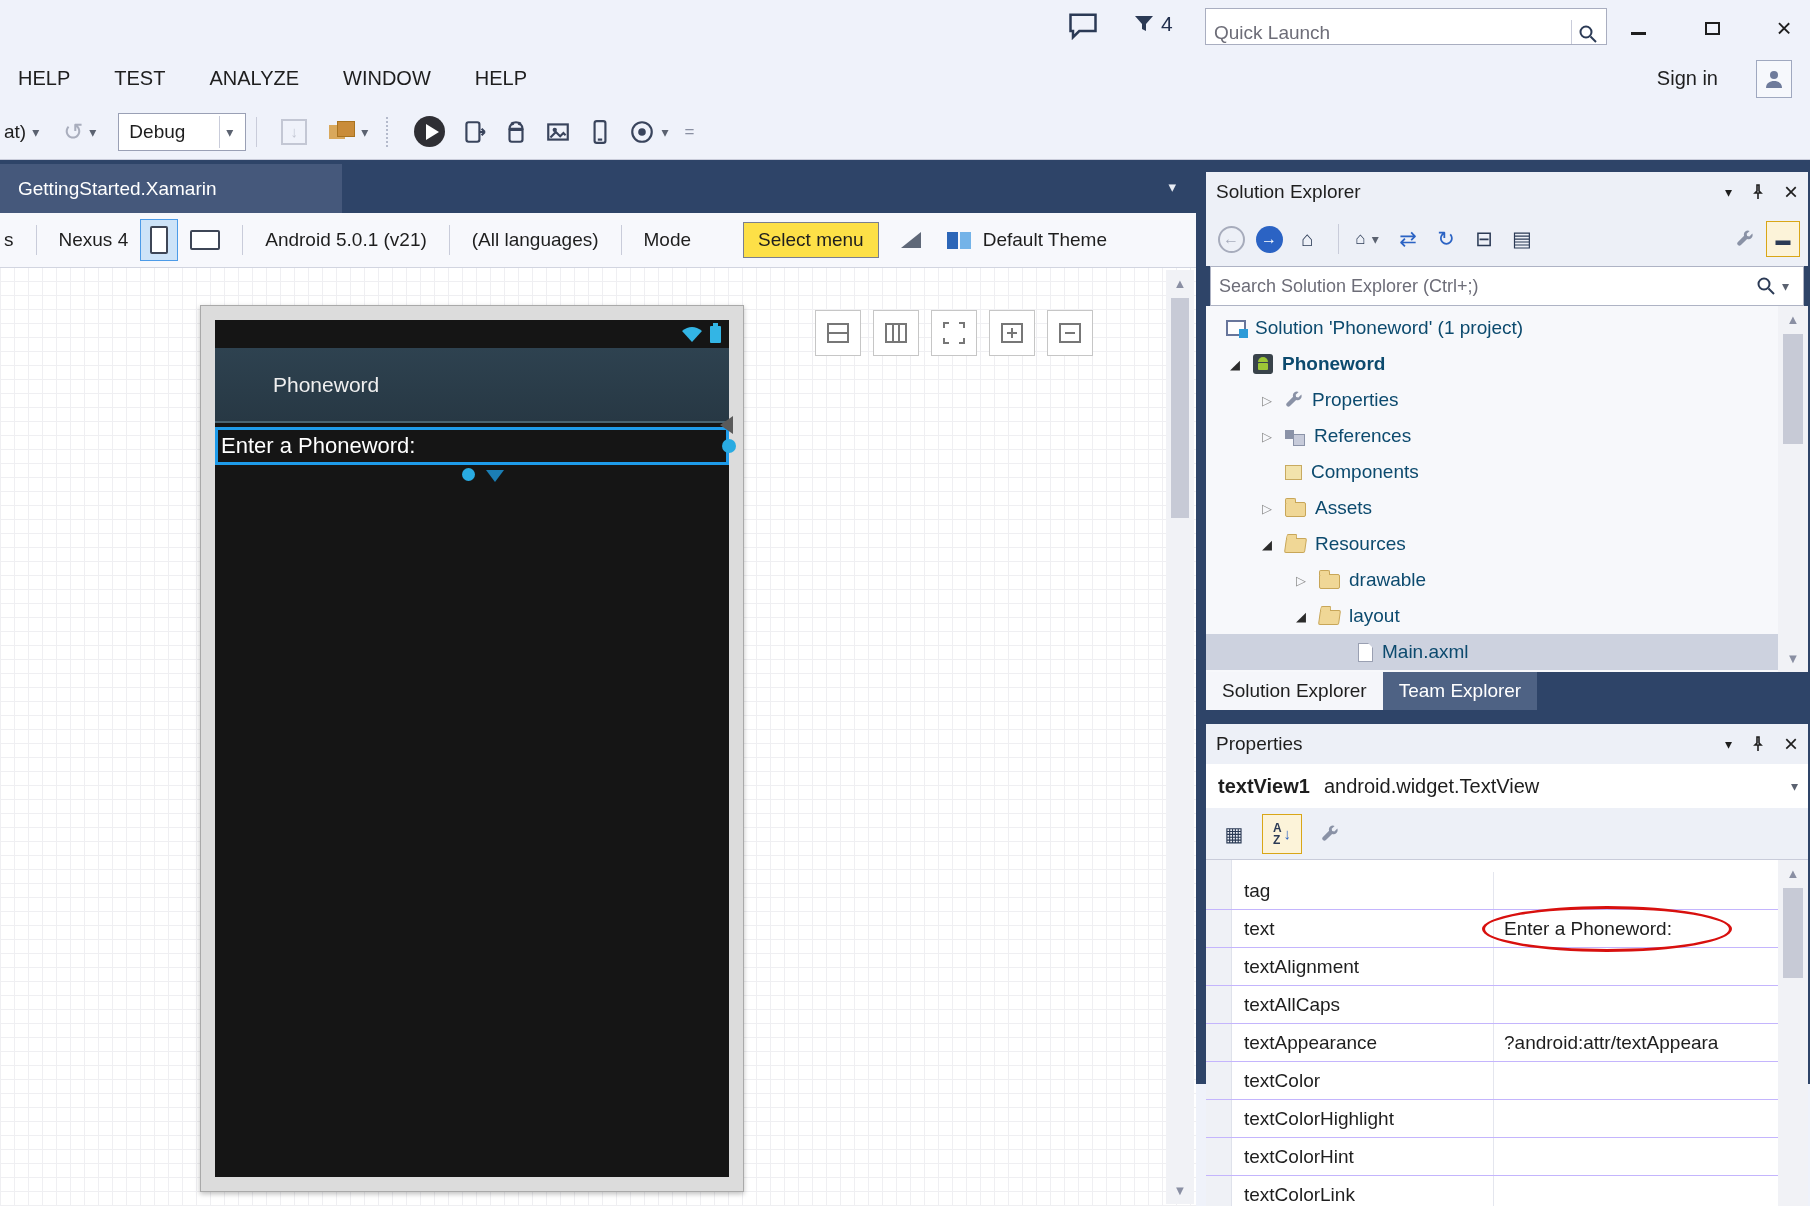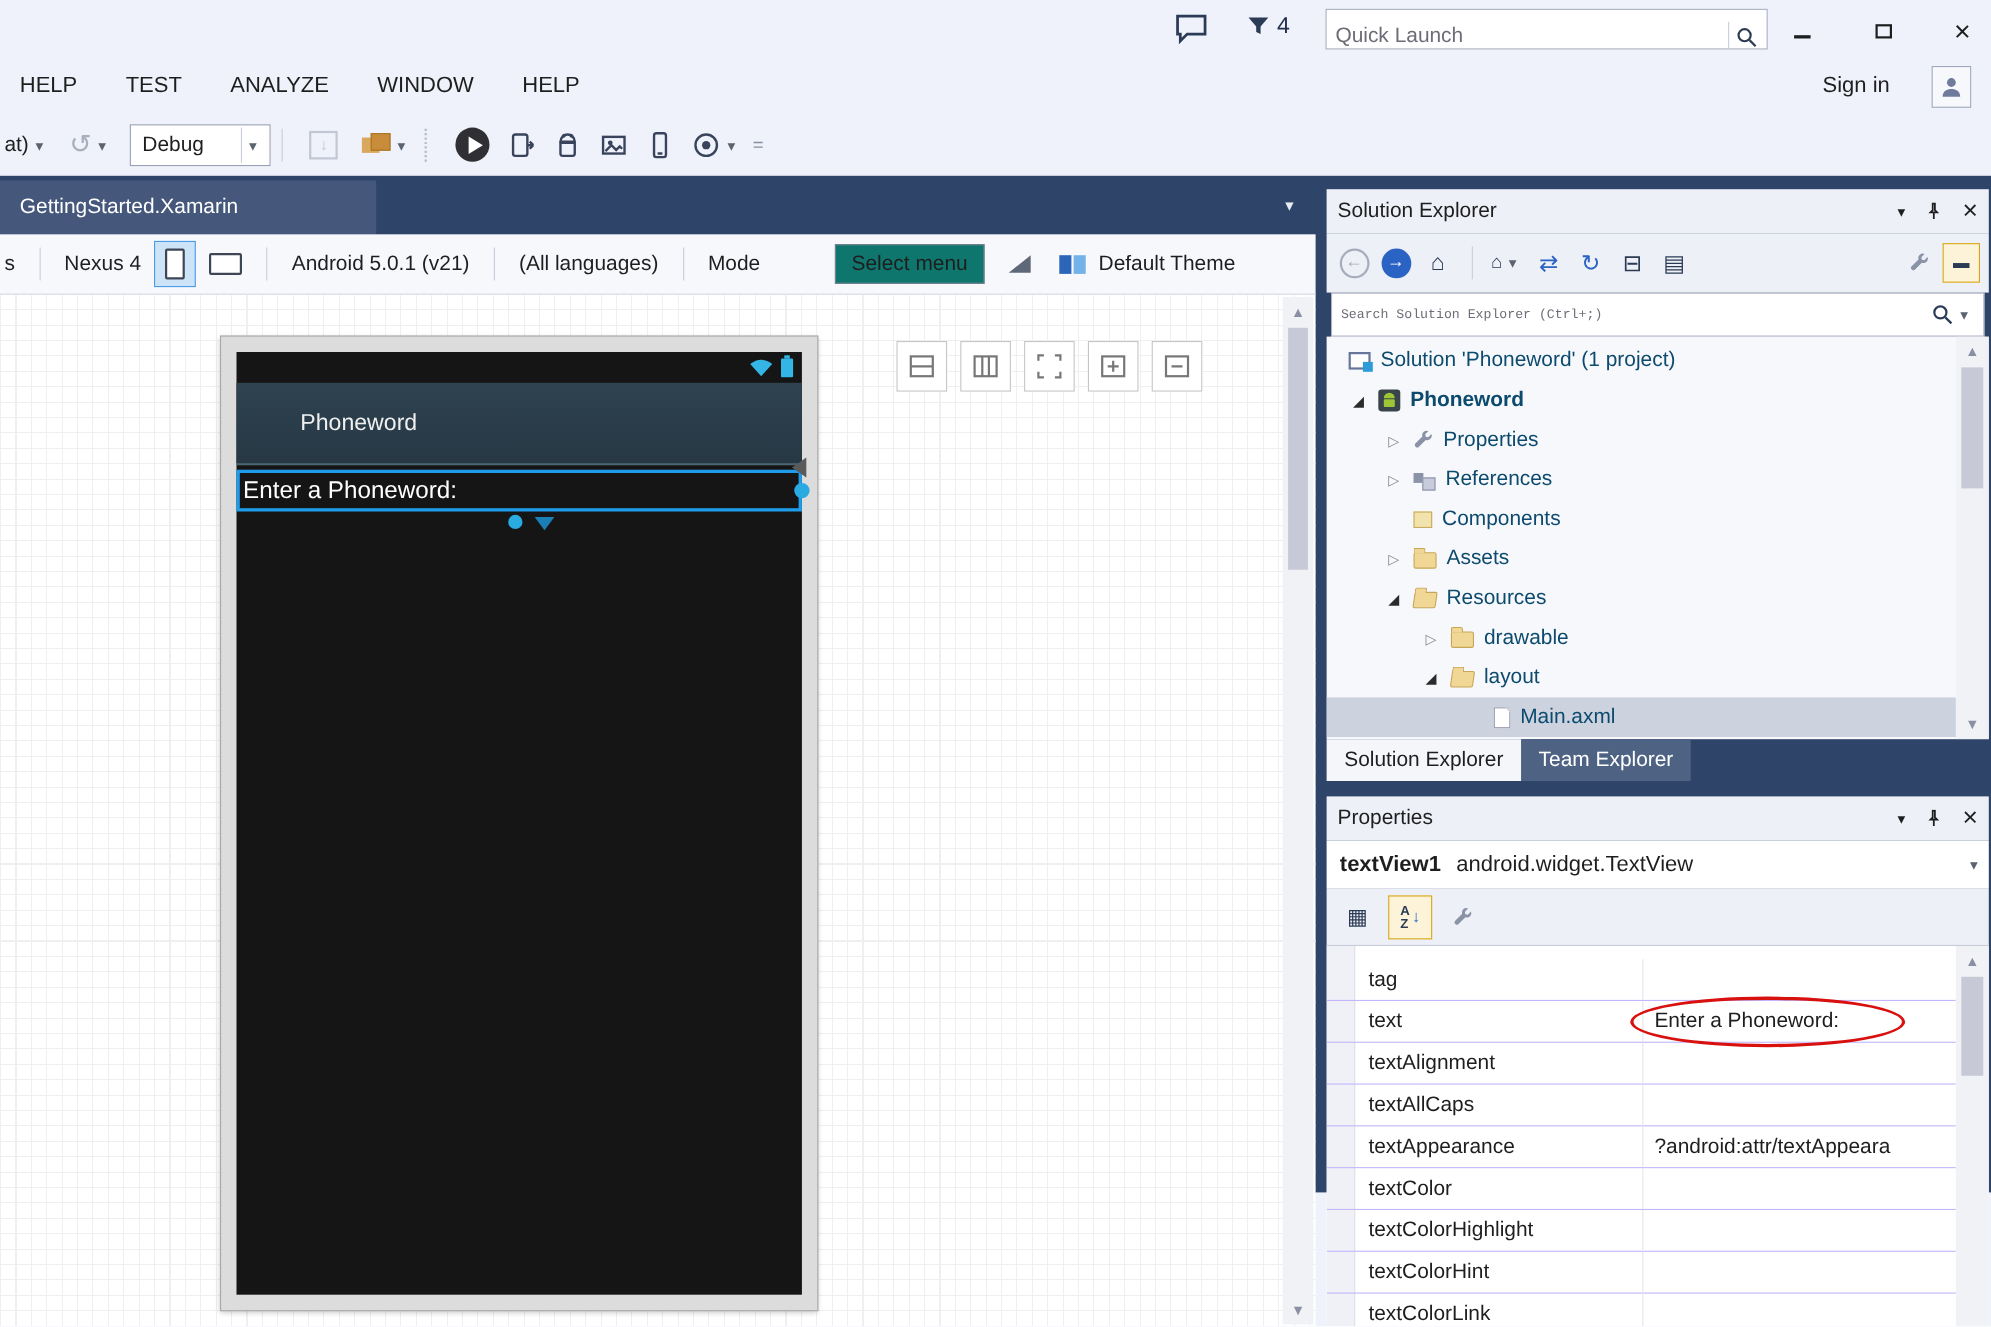--- a/index.html
+++ b/index.html
@@ -48,21 +48,21 @@
 
   
   .docarea{position:absolute;left:0;top:0;width:1196px;height:1046px}
   .tabstrip{position:absolute;left:0;top:0;width:1196px;height:53px;background:#2E4468}
   .doctab{position:absolute;left:0;top:4px;width:342px;height:49px;background:#45587B;color:#fff;display:flex;align-items:center;padding-left:18px;font-size:19px}
   .strip-chevron{position:absolute;right:20px;top:18px;color:#E8ECF4;font-size:15px}
   .designerbar{position:absolute;left:0;top:53px;width:1196px;height:55px;background:#F7F8FC;border-bottom:1px solid #D2D5E0;display:flex;align-items:center;gap:12px;padding-left:4px;font-size:19px}
   .devsel{width:38px;height:42px;background:#CDE3F8;border:1px solid #4C9BE8;display:flex;align-items:center;justify-content:center}
   .devp{width:18px;height:28px;border:2px solid #3E4656;border-radius:2px;background:#fff}
   .devl{width:30px;height:20px;border:2px solid #3E4656;border-radius:2px;background:#fff}
-  .selmenu{border:1px solid #7A7F90;background:#0f766e;height:36px;display:flex;align-items:center;padding:0 14px;margin-left:56px}
+  .selmenu{border:1px solid #7A7F90;background:#fde047;height:36px;display:flex;align-items:center;padding:0 14px;margin-left:40px}
   .cornericn{width:0;height:0;border-left:20px solid transparent;border-bottom:16px solid #5F6878;margin-left:10px}
   .thm{display:flex;gap:2px;margin-left:14px}
   .thm i{display:block;width:11px;height:17px}
   .thm i:first-child{background:#2C66B8}.thm i:last-child{background:#74B3E8}
 
   .surface{position:absolute;left:0;top:108px;width:1196px;height:938px;background:#FFFFFF;
     background-image:repeating-linear-gradient(0deg,#EFEFF2 0 1px,transparent 1px 14px),
                      repeating-linear-gradient(90deg,#EFEFF2 0 1px,transparent 1px 14px)}
 
   
@@ -97,21 +97,21 @@
 
   .se-tools{position:absolute;left:1206px;top:52px;width:602px;height:54px;background:#EDF0F7;display:flex;align-items:center;gap:4px;padding:0 8px}
   .tbtn{min-width:34px;height:36px;display:flex;align-items:center;justify-content:center;font-size:21px;color:#2B3A55}
   .tbtn.blue{color:#2B63C4}
   .circ{width:27px;height:27px;border-radius:50%;display:flex;align-items:center;justify-content:center;font-size:16px}
   .circ.back{border:2px solid #A7ACBC;color:#A7ACBC}
   .circ.fwd{background:#2B63C4;color:#fff}
   .toggled{background:#FCF3D9;border:1px solid #D9A617}
 
   .se-search{position:absolute;left:1210px;top:106px;width:594px;height:40px;background:#fff;border:1px solid #AEB3C4;display:flex;align-items:center;padding:0 8px}
-  .se-search input{flex:1;border:none;outline:none;background:transparent;font-family:Liberation Mono, monospace;font-size:12px;color:#1E1E1E}
+  .se-search input{flex:1;border:none;outline:none;background:transparent;font-family:Liberation Sans, sans-serif;font-size:18px;color:#1E1E1E}
   .se-search input::placeholder{color:#6D6D78}
 
   .se-tree{position:absolute;left:1206px;top:146px;width:602px;height:366px;background:#F7F8FB;overflow:hidden}
   .trows{position:absolute;left:0;top:0;right:0;bottom:0;padding-top:4px}
   .trow{height:36px;display:flex;align-items:center;gap:9px;font-size:19px;white-space:nowrap}
   .trow.sel{background:#CDD2DF}
   .exp{width:18px;display:inline-block;text-align:center;font-size:13px;color:#2B2B2B;flex:0 0 18px}
   .exp.hollow{color:#8C8C8C}
   .tlabel{color:#0c4a6e}
   .bold{font-weight:bold}

